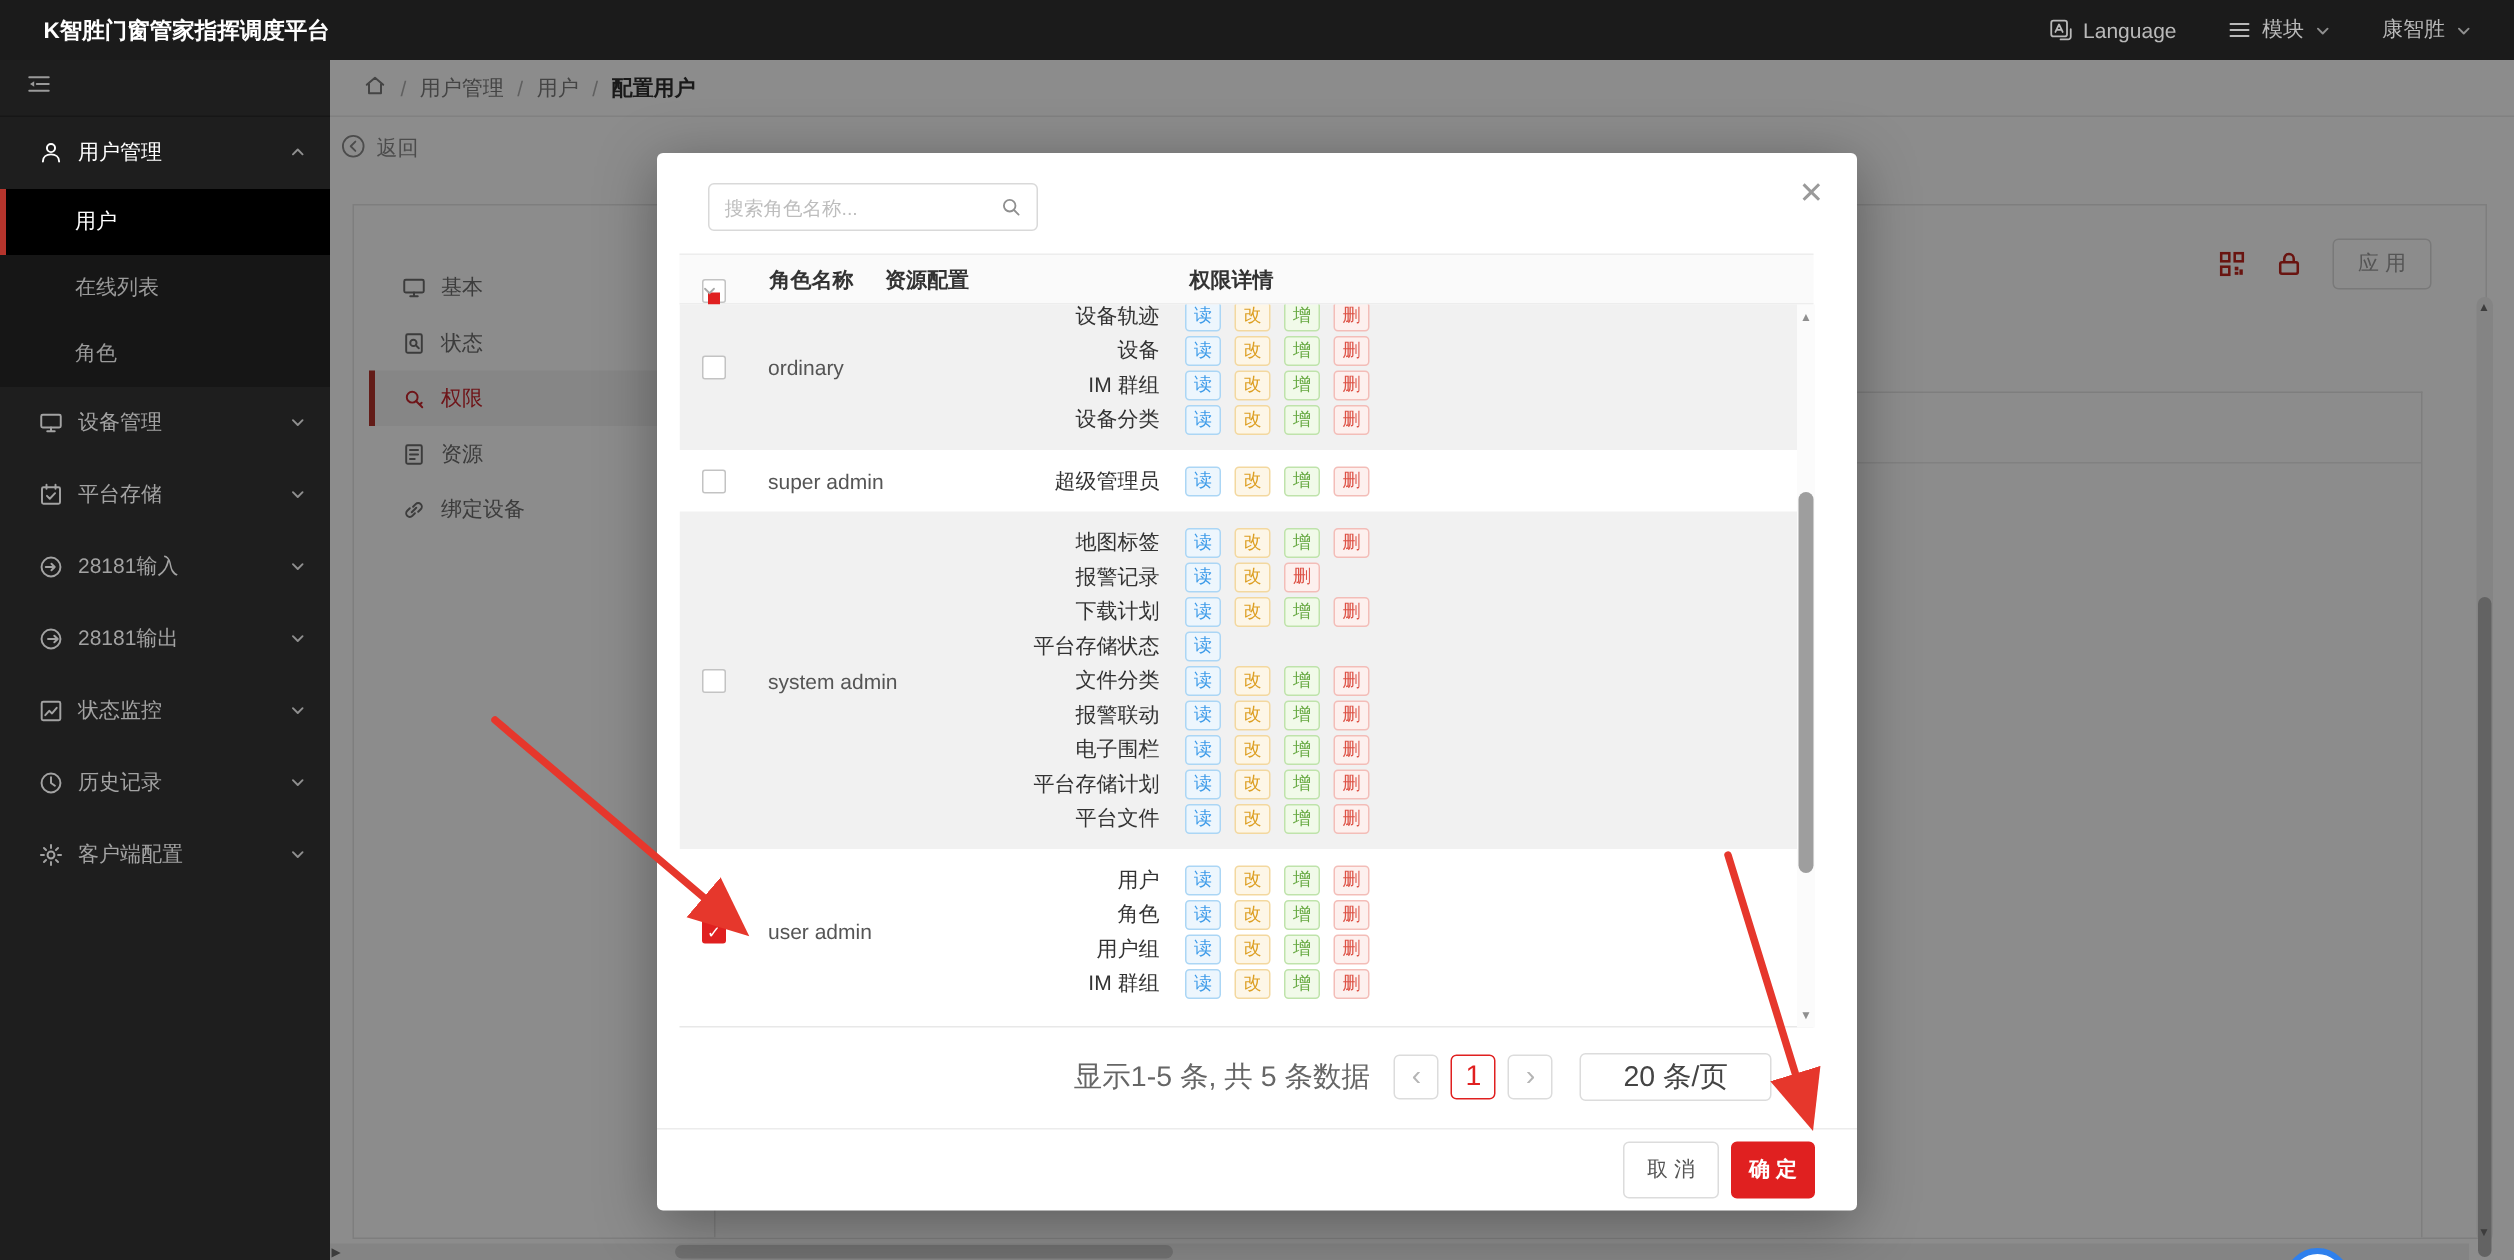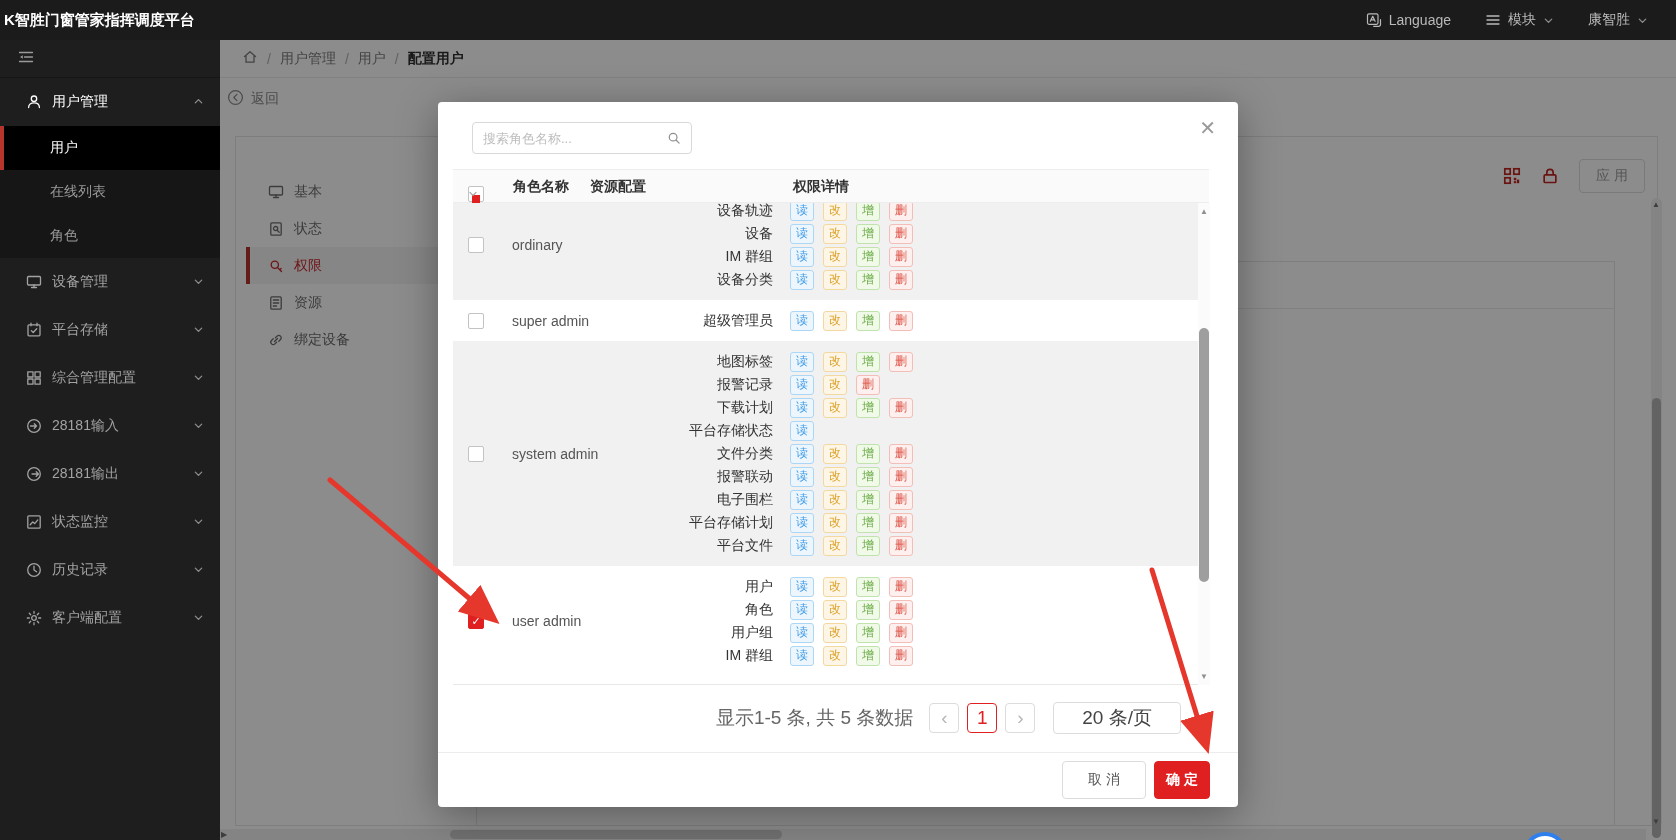--- a/index.html
+++ b/index.html
@@ -1,21 +1,21 @@
 <!DOCTYPE html>
 <html><head>
 <meta charset="utf-8">
 <style>
   *{margin:0;padding:0;box-sizing:border-box;font-family:"Liberation Sans","DejaVu Sans",sans-serif}
   html,body{width:1676px;height:840px;overflow:hidden;background:#fff}
   .app{position:relative;width:1676px;height:840px;overflow:hidden}
 
   
   .topbar{position:absolute;top:0;left:0;right:0;height:40px;background:#1b1b1b;display:flex;align-items:center;color:#cfcfcf;z-index:6}
-  .tb-title{color:#fff;font-size:15px;font-weight:bold;margin-left:4px}
+  .tb-title{color:#fff;font-size:15px;font-weight:bold;margin-left:29px}
   .tb-right{margin-left:auto;display:flex;align-items:center;gap:34px;margin-right:28px;font-size:14px;color:#b9b9b9}
   .tb-item{display:flex;align-items:center;gap:7px;cursor:pointer}
   .tb-item svg{display:block}
   .caret{color:#8f8f8f}
 
   
   .sidebar{position:absolute;top:40px;left:0;width:220px;bottom:0;background:#1e1e1e;z-index:6}
   .fold-row{height:38px;display:flex;align-items:center;padding-left:18px;color:#9a9a9a;border-bottom:1px solid #161616}
   .side-group{height:48px;display:flex;align-items:center;padding:0 16px 0 26px;color:#a3a3a3;font-size:14px;cursor:pointer}
   .side-group .s-icon{width:16px;height:16px;margin-right:10px;display:inline-flex}
@@ -30,21 +30,21 @@
   .content{position:absolute;top:40px;left:220px;right:0;bottom:0;background:#fff}
   .breadcrumb{height:38px;display:flex;align-items:center;padding-left:22px;font-size:14px;color:#7c7c7c;border-bottom:1px solid #ebebeb;gap:9px}
   .breadcrumb .bc-last{color:#2f2f2f;font-weight:bold}
   .bc-sep{color:#b0b0b0}
   .back-row{height:42px;display:flex;align-items:center;padding-left:7px;color:#8a8a8a;font-size:14px;gap:7px}
   .card{position:absolute;left:15px;right:18px;top:96px;bottom:14px;background:#fff;border:1px solid #e6e6e6}
   .tabs{position:absolute;left:10px;top:36px;width:200px}
   .tab{height:37px;display:flex;align-items:center;gap:10px;padding-left:22px;color:#6d6d6d;font-size:14px;position:relative;cursor:pointer}
   .tab.active{background:#f5f5f5;color:#c9252c}
   .tab.active::before{content:"";position:absolute;left:0;top:0;bottom:0;width:4px;background:#b5342c}
-  .apply-zone{position:absolute;right:12px;top:22px;display:flex;align-items:center;gap:20px}
+  .apply-zone{position:absolute;right:36px;top:22px;display:flex;align-items:center;gap:20px}
   .mini-ico{color:#c0251e;display:inline-flex}
   .apply-btn{width:66px;height:34px;border:1px solid #dcdcdc;border-radius:4px;background:#fff;color:#9c9c9c;font-size:14px;display:flex;align-items:center;justify-content:center;cursor:pointer}
   .perm-panel{position:absolute;left:240px;top:124px;right:42px;bottom:0;border:1px solid #e6e6e6;border-bottom:none;background:#fff}
   .pp-divider{position:absolute;left:0;right:0;top:46px;border-top:1px solid #ebebeb}
   .bg-group{position:absolute;width:190px}
   .bg-group .g-name{font-size:14px;color:#333;margin-bottom:7px;white-space:nowrap}
 
   
   .v-scroll{position:absolute;right:14px;top:158px;bottom:12px;width:11px;background:#f1f1f1;border-radius:6px}
   .v-thumb{position:absolute;left:1px;width:9px;border-radius:5px;background:#b5b5b5}
@@ -88,21 +88,21 @@
   .m-sarrow{position:absolute;left:2px;font-size:8px;color:#8f8f8f}
 
   .m-pagination{position:absolute;left:15px;width:756px;top:584px;height:64px;display:flex;align-items:center;justify-content:flex-end;padding-right:28px;font-size:19px;color:#666;gap:8px}
   .pg-btn{width:30px;height:30px;border:1px solid #dcdcdc;border-radius:4px;background:#fff;display:flex;align-items:center;justify-content:center;color:#b5b5b5;cursor:pointer}
   .pg-btn.current{border-color:#e02020;color:#e02020}
   .pg-size{height:32px;border:1px solid #dcdcdc;border-radius:4px;display:flex;align-items:center;justify-content:center;padding:0 28px;margin-left:10px;color:#444;cursor:pointer}
   .pg-summary{margin-right:8px}
 
   .m-footer{position:absolute;left:0;right:0;top:650px;height:55px;border-top:1px solid #ececec;display:flex;align-items:center;justify-content:flex-end;gap:8px;padding-right:28px}
   .btn{height:38px;border-radius:4px;font-size:14px;display:flex;align-items:center;justify-content:center;cursor:pointer}
-  .btn-cancel{width:84px;background:#fff;border:1px solid #dcdcdc;color:#555}
+  .btn-cancel{width:64px;background:#fff;border:1px solid #dcdcdc;color:#555}
   .btn-confirm{width:56px;background:#e02020;border:1px solid #e02020;color:#fff;font-weight:bold}
 
   
   .fab{position:absolute;left:1523px;top:832px;width:44px;height:44px;border-radius:50%;background:#fff;border:4px solid #2f80ed;z-index:15;display:flex;align-items:center;justify-content:center}
   .annotations{position:absolute;left:0;top:0;z-index:30;pointer-events:none}
 </style>
 </head>
 <body>
 
 <div class="app">
@@ -187,34 +187,20 @@
             </svg></span>
         </div>
         <div class="side-group">
           <span class="s-icon">
             <svg viewBox="0 0 16 16" width="16" height="16" fill="none" stroke="currentColor" stroke-width="1.3" stroke-linecap="round" stroke-linejoin="round">
               <rect x="2" y="2.8" width="12" height="11" rx="1"></rect>
               <path d="M5 1.2v2.6M11 1.2v2.6M5.3 8.6l1.9 1.9 3.5-3.7"></path>
             </svg>
           </span>
           <span class="s-label">平台存储</span>
-          <span class="caret"><svg viewBox="0 0 12 12" width="11" height="11" fill="none" stroke="currentColor" stroke-width="1.4" stroke-linecap="round" stroke-linejoin="round">
-              <path d="M2.5 4.5L6 8l3.5-3.5"></path>
-            </svg></span>
-        </div>
-        <div class="side-group">
-          <span class="s-icon">
-            <svg viewBox="0 0 16 16" width="16" height="16" fill="none" stroke="currentColor" stroke-width="1.3" stroke-linecap="round" stroke-linejoin="round">
-              <rect x="1.8" y="1.8" width="5.2" height="5.2"></rect>
-              <rect x="9" y="1.8" width="5.2" height="5.2"></rect>
-              <rect x="1.8" y="9" width="5.2" height="5.2"></rect>
-              <rect x="9" y="9" width="5.2" height="5.2"></rect>
-            </svg>
-          </span>
-          <span class="s-label">综合管理配置</span>
           <span class="caret"><svg viewBox="0 0 12 12" width="11" height="11" fill="none" stroke="currentColor" stroke-width="1.4" stroke-linecap="round" stroke-linejoin="round">
               <path d="M2.5 4.5L6 8l3.5-3.5"></path>
             </svg></span>
         </div>
         <div class="side-group">
           <span class="s-icon">
             <svg viewBox="0 0 16 16" width="16" height="16" fill="none" stroke="currentColor" stroke-width="1.3" stroke-linecap="round" stroke-linejoin="round">
               <circle cx="8" cy="8" r="6.3"></circle>
               <path d="M4.5 8h6M8.3 5.8L10.5 8l-2.2 2.2"></path>
             </svg>

